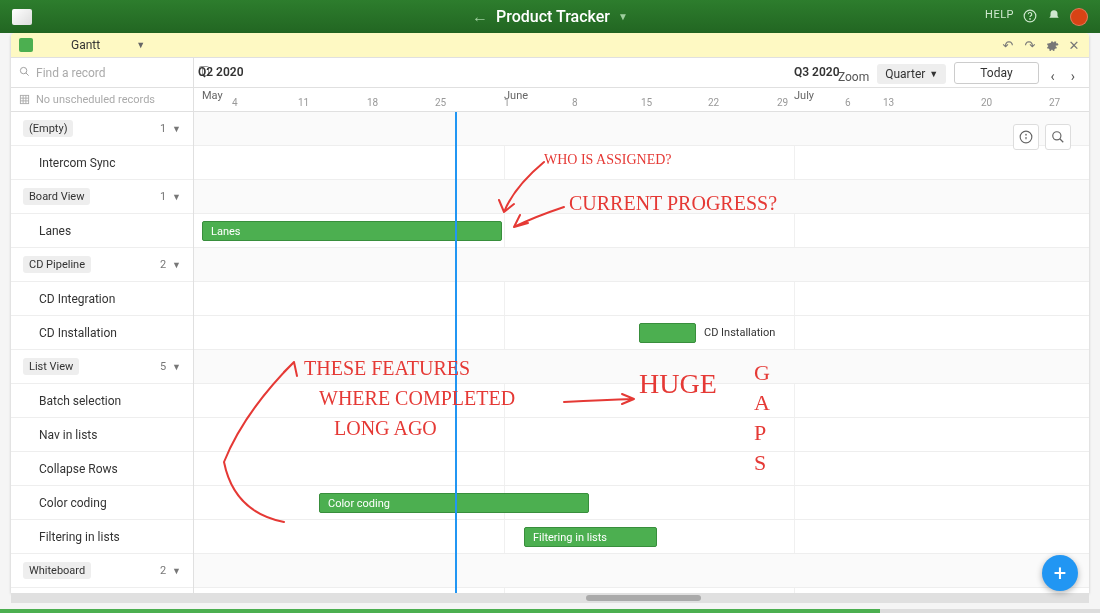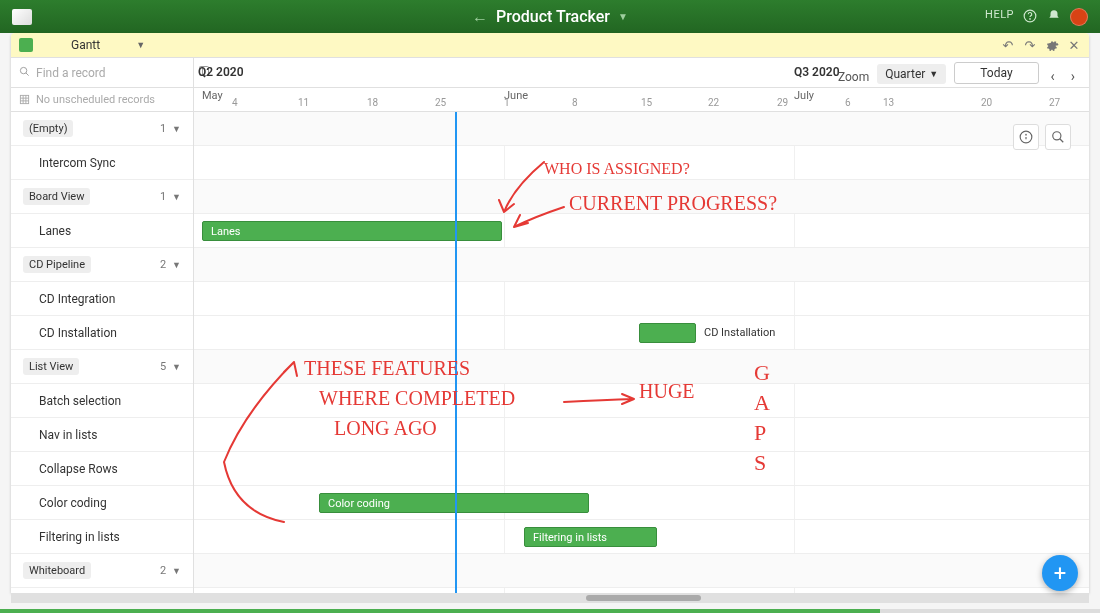--- a/index.html
+++ b/index.html
@@ -284,26 +284,26 @@
         </div>
         <div class="gantt-row group-bg"></div>
 
         <svg class="anno-svg">
           <path d="M 350 50 Q 320 75 310 100 M 310 100 l -5 -12 M 310 100 l 10 -8"></path>
           <path d="M 370 95 Q 340 105 320 115 M 320 115 l 6 -12 M 320 115 l 14 -4"></path>
           <path d="M 100 250 Q 50 300 30 350 Q 40 400 90 410 M 100 250 l -10 10 M 100 250 l 3 14"></path>
           <path d="M 370 290 Q 410 288 440 287 M 440 287 l -12 -5 M 440 287 l -12 5"></path>
         </svg>
 
-        <span class="annotation" style="left:350px; top:48px; font-size:16px">WHO IS ASSIGNED?</span>
+        <span class="annotation" style="left:350px; top:40px; font-size:14px">WHO IS ASSIGNED?</span>
         <span class="annotation" style="left:375px; top:80px; font-size:20px">CURRENT PROGRESS?</span>
         <span class="annotation" style="left:110px; top:245px; font-size:20px">THESE FEATURES</span>
         <span class="annotation" style="left:125px; top:275px; font-size:20px">WHERE COMPLETED</span>
         <span class="annotation" style="left:140px; top:305px; font-size:20px">LONG AGO</span>
-        <span class="annotation" style="left:445px; top:268px; font-size:20px">HUGE</span>
+        <span class="annotation" style="left:445px; top:256px; font-size:28px">HUGE</span>
         <span class="annotation" style="left:560px; top:248px; font-size:22px">G</span>
         <span class="annotation" style="left:560px; top:278px; font-size:22px">A</span>
         <span class="annotation" style="left:560px; top:308px; font-size:22px">P</span>
         <span class="annotation" style="left:560px; top:338px; font-size:22px">S</span>
       </div>
 
       <div class="float-icons">
         <div class="float-icon">
           <svg width="14" height="14" viewBox="0 0 24 24" fill="none" stroke="currentColor" stroke-width="2">
               <circle cx="12" cy="12" r="10"></circle>

